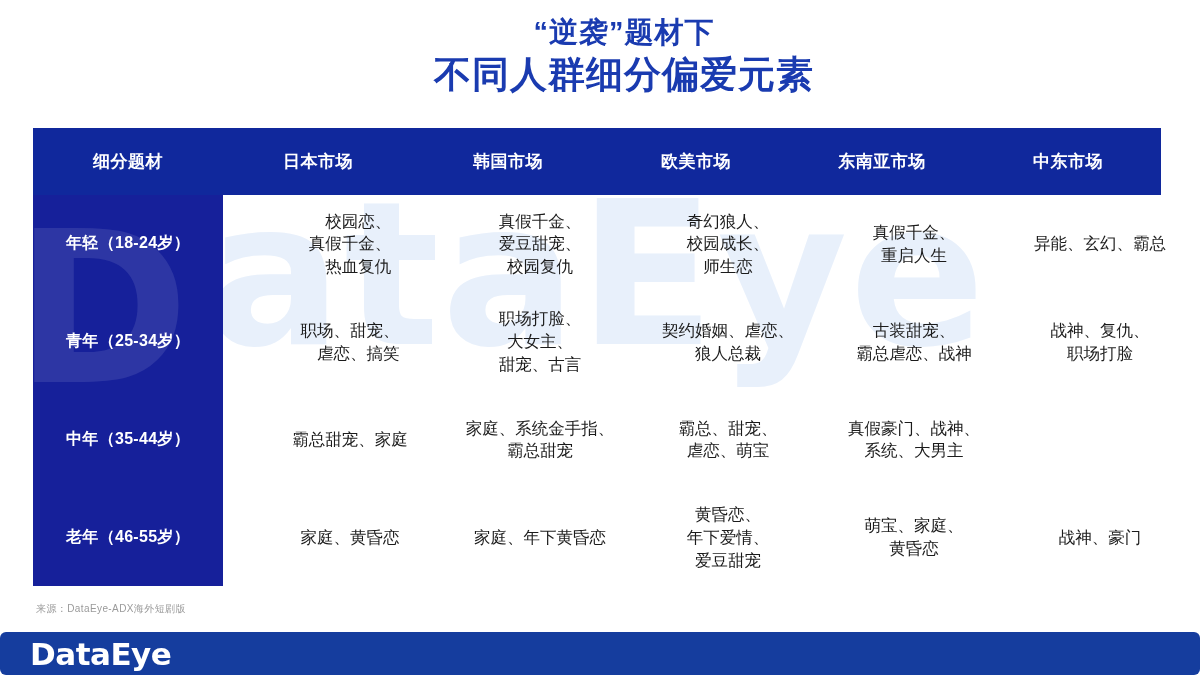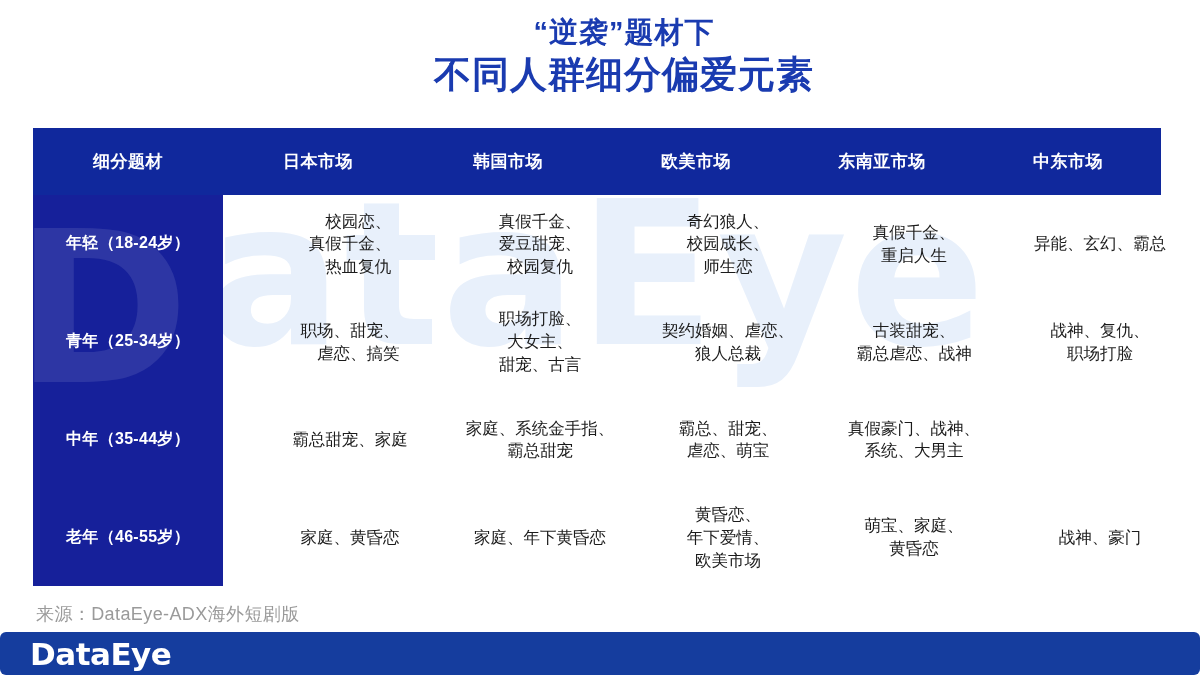--- a/index.html
+++ b/index.html
@@ -152,21 +152,21 @@
   .c2 { width: 190px; }
   .c3 { width: 186px; }
   .c4 { width: 186px; }
   .c5 { width: 186px; }
 
   
   .source {
     position: absolute;
     left: 36px;
     top: 602px;
-    font-size: 18px;
+    font-size: 10px;
     color: #9a9a9a;
     letter-spacing: 0.4px;
   }
 
   
   .logo-bar {
     position: absolute;
     left: 0;
     top: 632px;
     width: 1200px;
@@ -257,21 +257,21 @@
 虐恋、萌宝</div>
       <div class="td c5">真假豪门、战神、
 系统、大男主</div>
     </div>
 
     <div class="trow">
       <div class="td c1">家庭、黄昏恋</div>
       <div class="td c2">家庭、年下黄昏恋</div>
       <div class="td c3">黄昏恋、
 年下爱情、
-欧美市场</div>
+爱豆甜宠</div>
       <div class="td c4">萌宝、家庭、
 黄昏恋</div>
       <div class="td c5">战神、豪门</div>
     </div>
 
   </div>
 </div>
 
 <div class="source">来源：DataEye-ADX海外短剧版</div>
 

